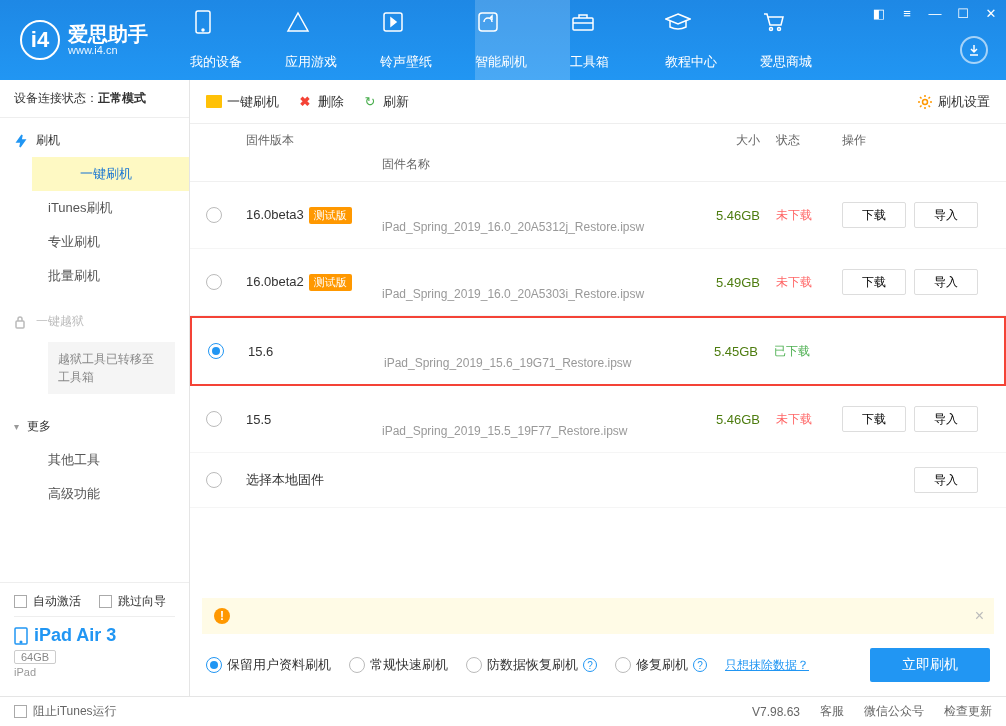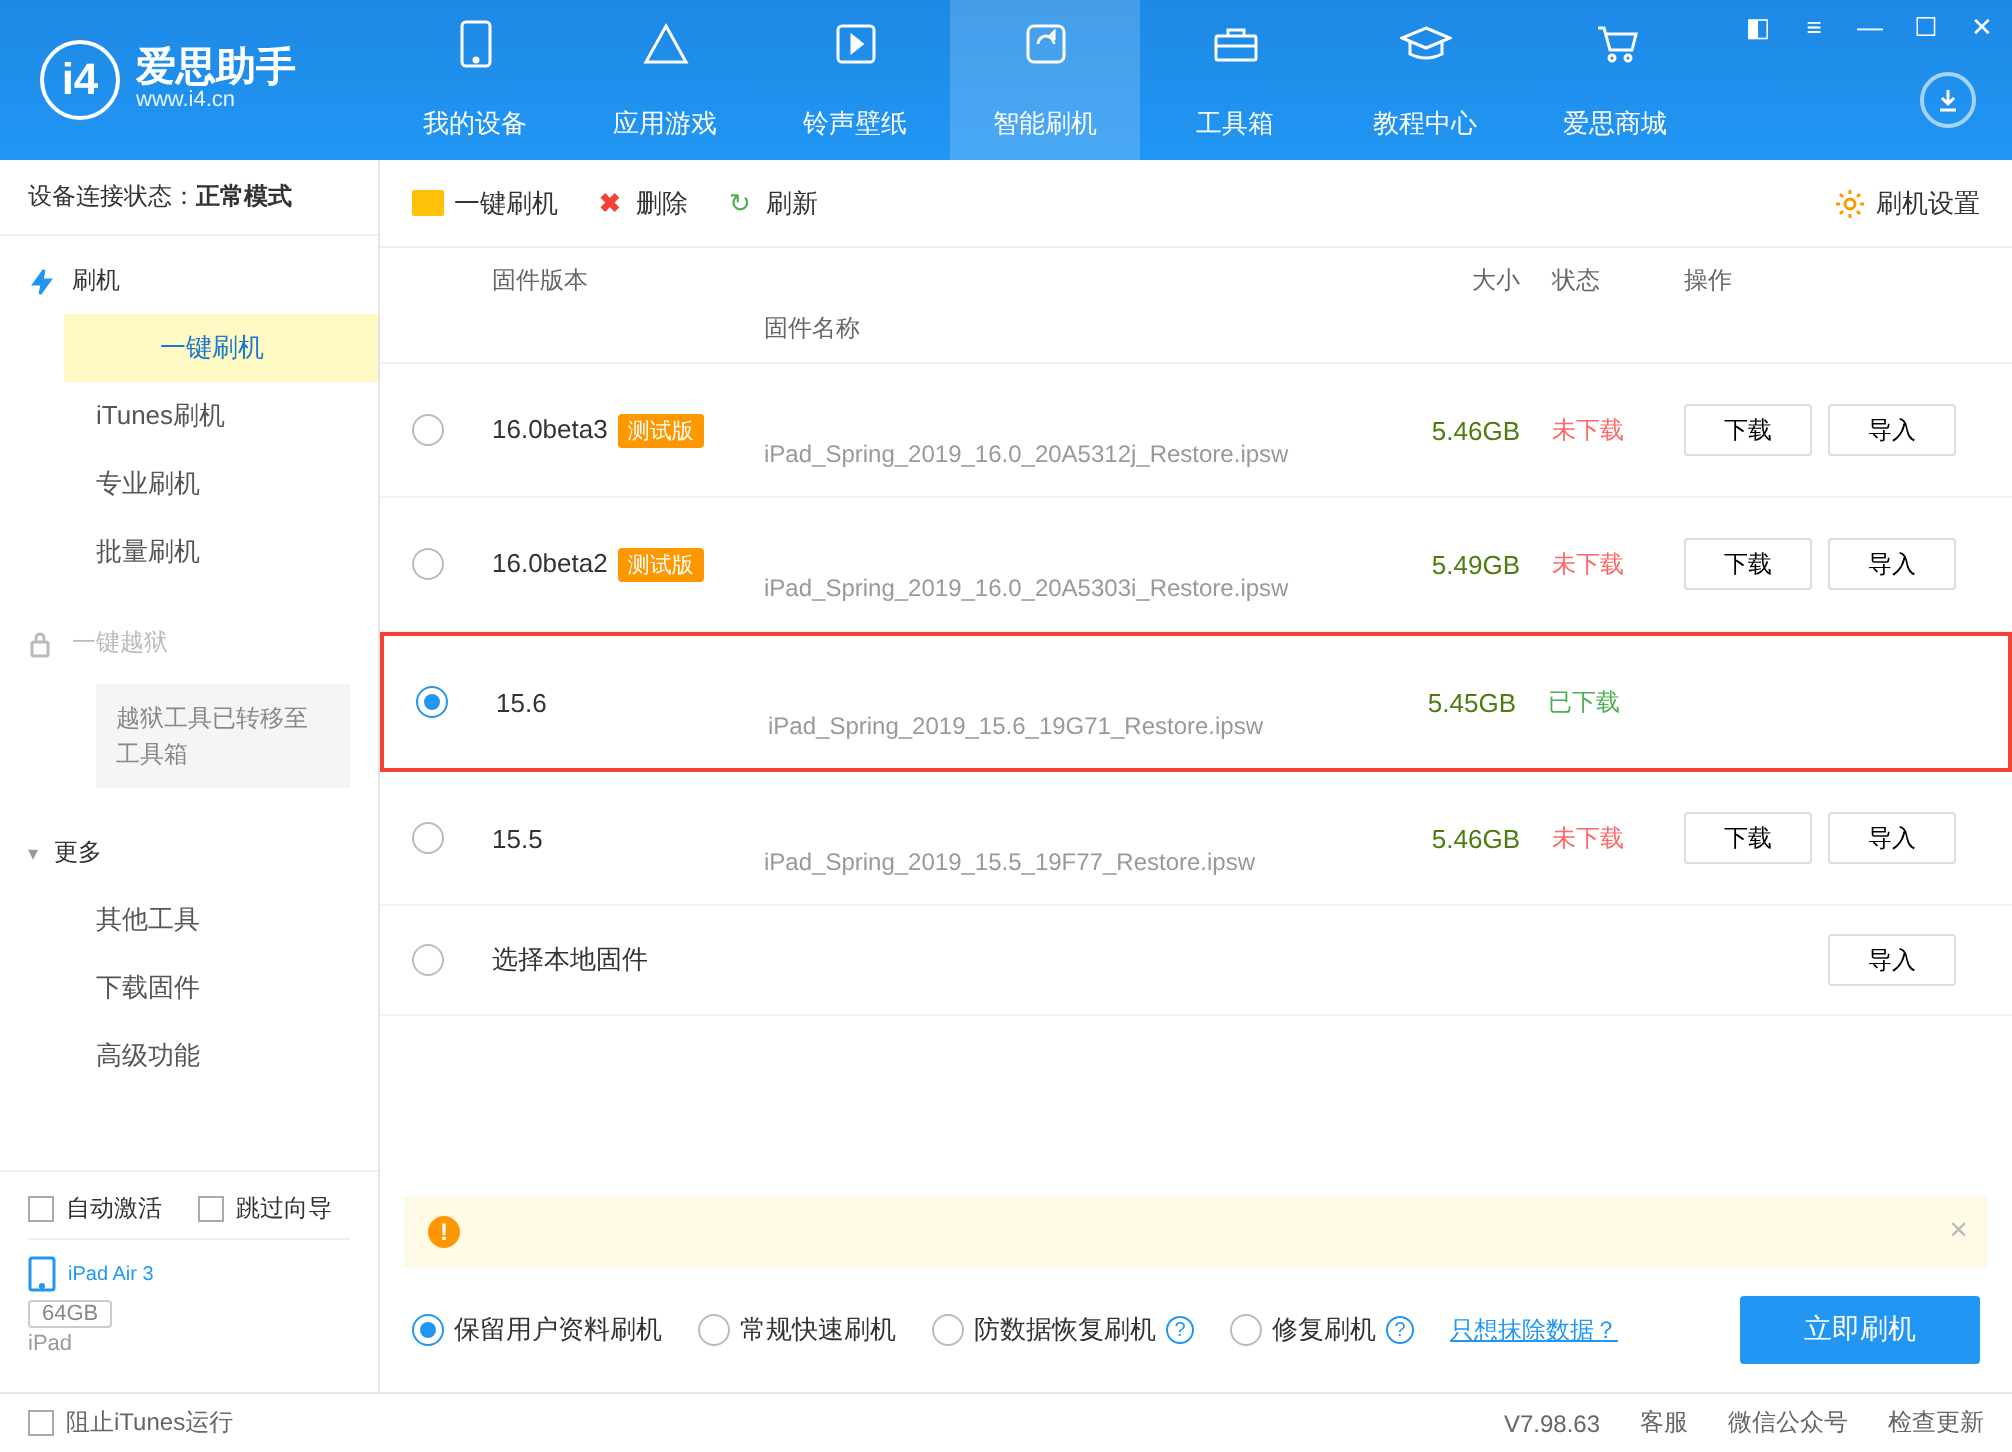--- a/index.html
+++ b/index.html
@@ -7,21 +7,21 @@
 
 .header { height: 80px; background: linear-gradient(to bottom, #1e88e5, #2196f3); display: flex; align-items: center; position: relative; }
 .logo-area { display: flex; align-items: center; padding: 0 15px 0 20px; width: 190px; }
 .logo-badge { width: 40px; height: 40px; border: 2px solid #fff; border-radius: 50%; display: flex; align-items: center; justify-content: center; margin-right: 8px; }
 .logo-i { font-size: 22px; font-weight: bold; color: #fff; }
 .logo-text { color: #fff; }
 .logo-title { font-size: 20px; font-weight: bold; line-height: 1; }
 .logo-url { font-size: 11px; opacity: 0.9; }
 
 .top-tabs { display: flex; height: 100%; }
-.top-tab { width: 95px; display: flex; flex-direction: column; align-items: center; justify-content: center; color: #fff; cursor: pointer; gap: 18px; }
+.top-tab { width: 95px; display: flex; flex-direction: column; justify-content: center; color: #fff; cursor: pointer; gap: 18px; }
 .top-tab.active { background: rgba(255,255,255,0.18); }
 .top-tab-icon { width: 26px; height: 26px; display: flex; align-items: center; justify-content: center; }
 .top-tab-label { font-size: 13px; }
 
 .window-controls { position: absolute; top: 4px; right: 6px; display: flex; gap: 10px; }
 .wc-btn { width: 18px; height: 18px; color: #fff; display: flex; align-items: center; justify-content: center; cursor: pointer; font-size: 13px; }
 .dl-circle { position: absolute; right: 18px; top: 36px; width: 28px; height: 28px; border: 2px solid rgba(255,255,255,0.6); border-radius: 50%; display: flex; align-items: center; justify-content: center; color: #fff; cursor: pointer; }
 
 .body-area { display: flex; height: 616px; }
 .sidebar { width: 190px; border-right: 1px solid #e5e5e5; background: #fff; display: flex; flex-direction: column; }
@@ -33,21 +33,21 @@
 .side-title .tri { color: #999; font-size: 10px; }
 .side-title-icon { width: 14px; height: 14px; color: #2196f3; }
 .side-item { padding: 8px 14px 8px 48px; cursor: pointer; color: #555; font-size: 13px; }
 .side-item.active { background: #fef9c3; color: #1976d2; margin-left: 32px; }
 .side-note { margin: 4px 14px 4px 48px; padding: 8px 10px; background: #f5f5f5; color: #888; font-size: 12px; line-height: 1.5; }
 
 .sidebar-bottom { margin-top: auto; padding: 10px 14px; border-top: 1px solid #eee; }
 .chk-row { display: flex; align-items: center; gap: 6px; margin-bottom: 6px; }
 .chk { width: 13px; height: 13px; border: 1px solid #aaa; }
 .device-box { padding: 8px 0; color: #2196f3; }
-.device-name { font-size: 10px; font-weight: 400; display: flex; align-items: center; gap: 6px; }
+.device-name { font-size: 18px; font-weight: 700; display: flex; align-items: center; gap: 6px; }
 .device-cap { display: inline-block; border: 1px solid #ccc; color: #888; padding: 0 6px; font-size: 11px; border-radius: 2px; margin-top: 4px; }
 .device-type { color: #999; font-size: 11px; margin-top: 2px; }
 
 .main { flex: 1; display: flex; flex-direction: column; }
 .toolbar { height: 44px; border-bottom: 1px solid #eee; display: flex; align-items: center; padding: 0 16px; gap: 18px; }
 .tb-btn { display: flex; align-items: center; gap: 5px; cursor: pointer; font-size: 13px; }
 .tb-icon { width: 16px; height: 16px; display: flex; align-items: center; justify-content: center; }
 .tb-folder { width: 16px; height: 13px; background: #ffc107; border-radius: 1px; }
 .tb-del { color: #f44336; font-weight: bold; }
 .tb-refresh { color: #4caf50; }
@@ -220,21 +220,20 @@
       </div>
       <div class="side-note">越狱工具已转移至工具箱</div>
     </div>
 
     <div class="side-section">
       <div class="side-title">
         <span class="tri">▾</span>
         <span>更多</span>
       </div>
       <div class="side-item">其他工具</div>
-      <div class="side-item">下载固件</div>
       <div class="side-item">高级功能</div>
     </div>
 
     <div class="sidebar-bottom">
       <div class="chk-row">
         <span class="chk"></span>
         <span>自动激活</span>
         <span class="chk" style="margin-left:12px;"></span>
         <span>跳过向导</span>
       </div>

